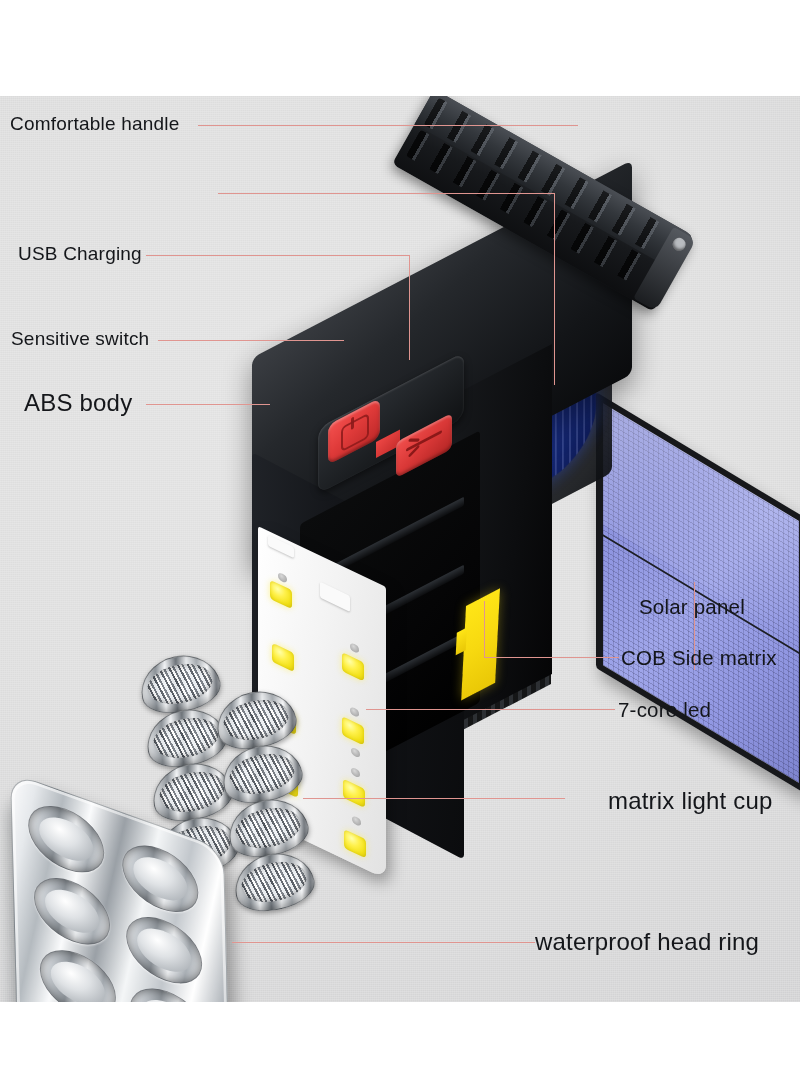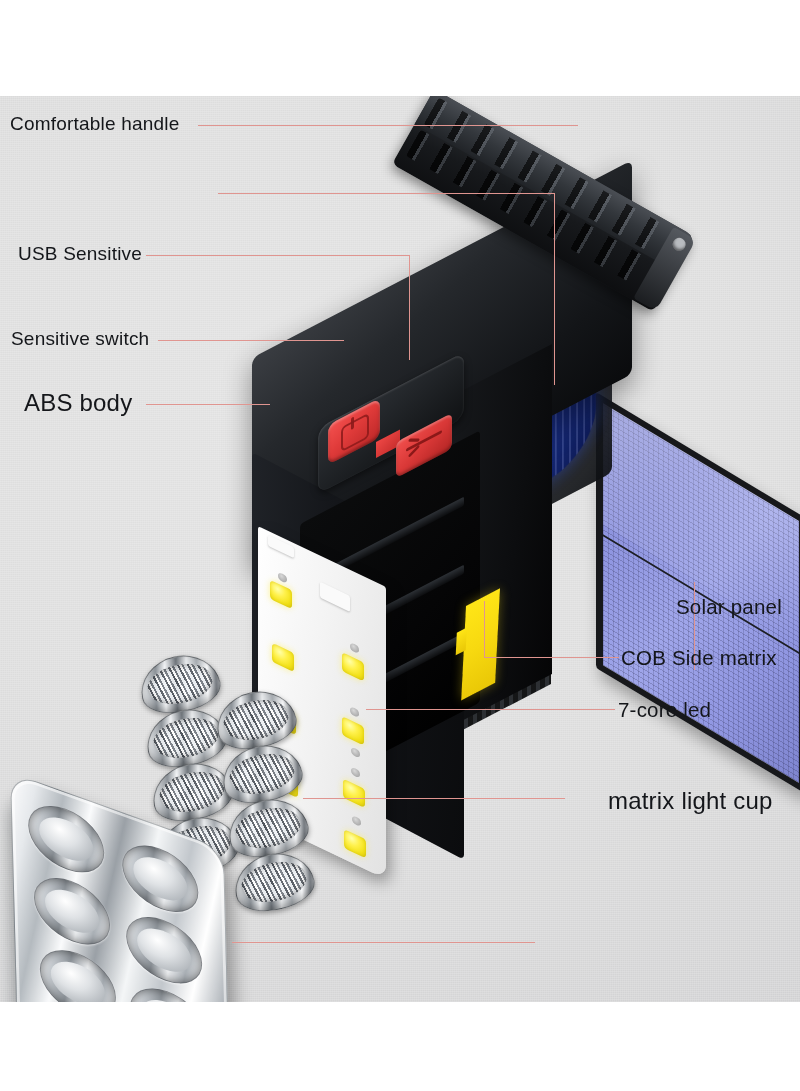--- a/index.html
+++ b/index.html
@@ -454,28 +454,29 @@
 
     <div class="ldr h" style="left:303px;top:702px;width:262px;"></div>
 
     <div class="ldr h" style="left:232px;top:846px;width:303px;"></div>
 
   </div>
 
   <div class="lbl" style="left:10px;top:113px;">Comfortable handle</div>
 
 
-  <div class="lbl" style="left:18px;top:243px;">USB Sensitive</div>
+  <div class="lbl" style="left:18px;top:243px;">USB Charging</div>
 
   <div class="lbl" style="left:11px;top:328px;">Sensitive switch</div>
 
   <div class="lbl xl" style="left:24px;top:389px;">ABS body</div>
 
-  <div class="lbl lg" style="left:676px;top:595px;">Solar panel</div>
+  <div class="lbl lg" style="left:639px;top:595px;">Solar panel</div>
 
   <div class="lbl lg" style="left:621px;top:646px;">COB Side matrix</div>
 
   <div class="lbl lg" style="left:618px;top:698px;">7-core led</div>
 
   <div class="lbl xl" style="left:608px;top:787px;">matrix light cup</div>
 
+  <div class="lbl xl" style="left:535px;top:928px;">waterproof head ring</div>
 
 </div>
 
 </body></html>

